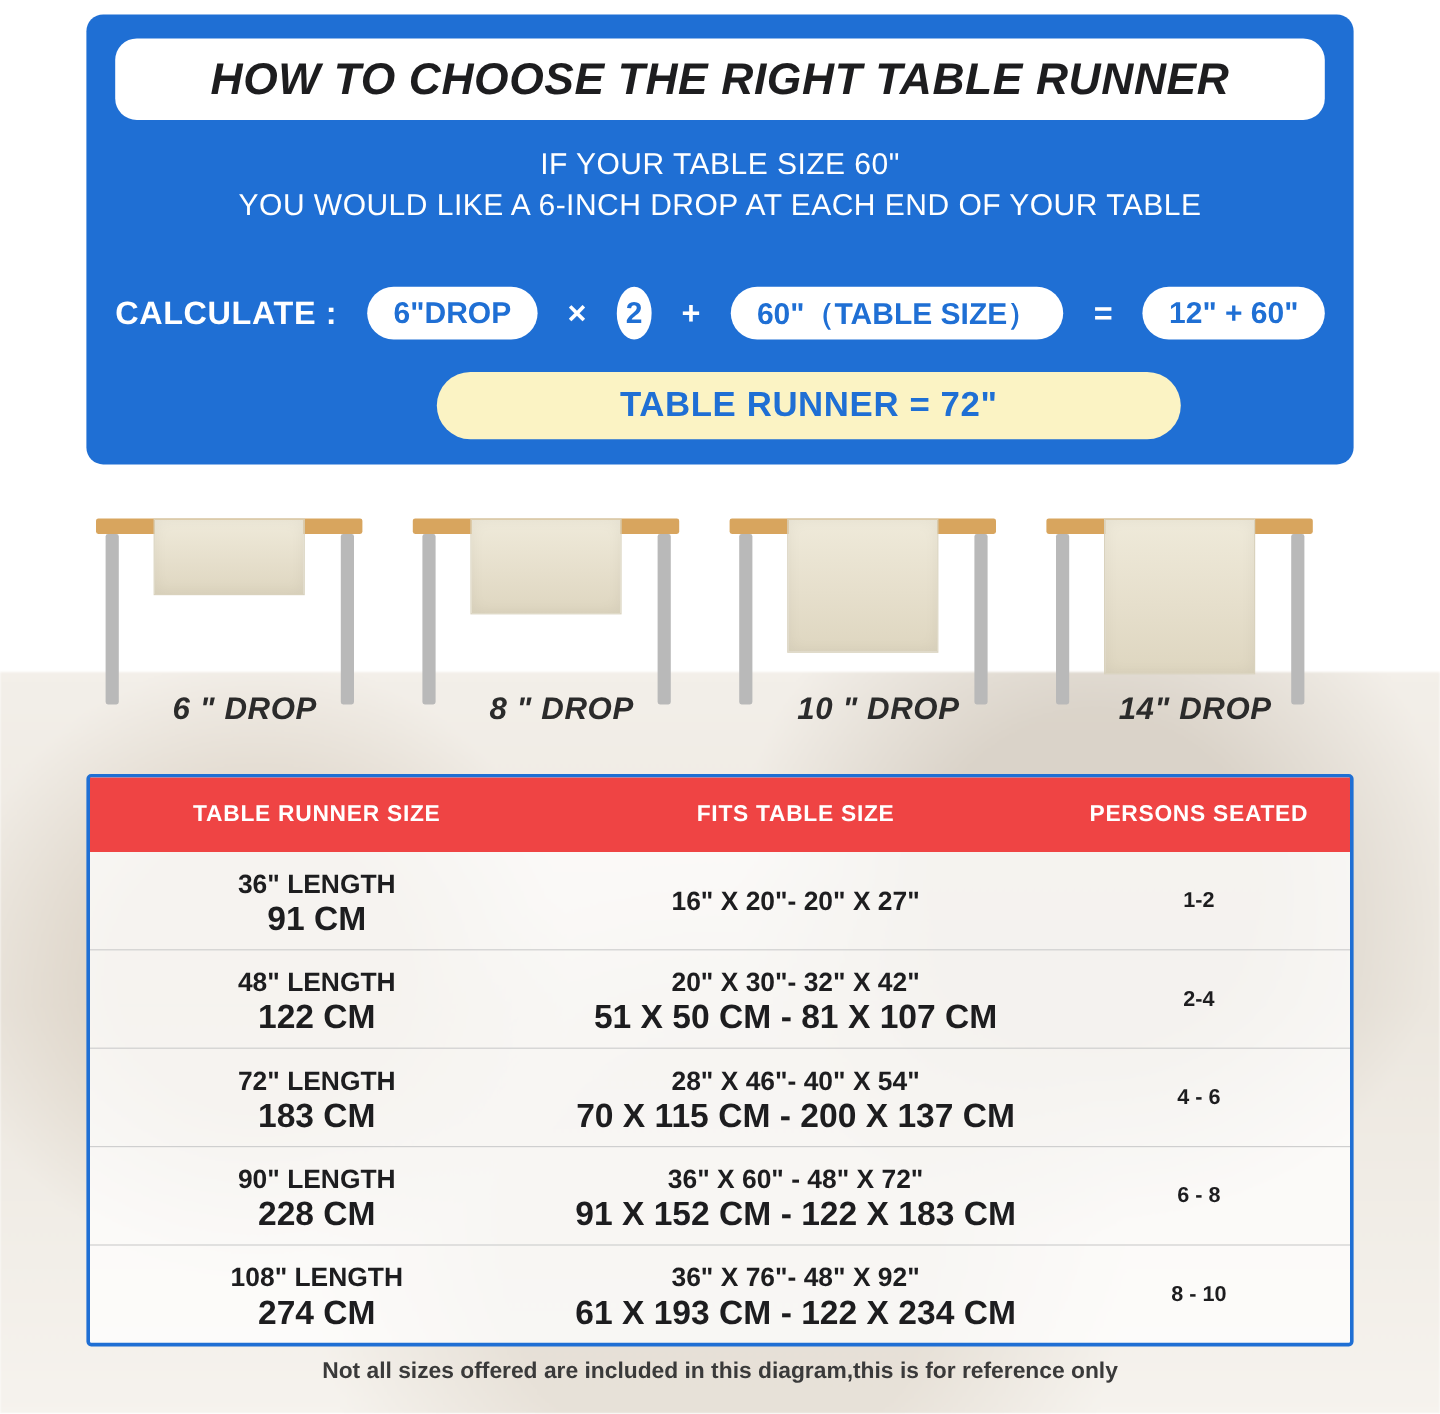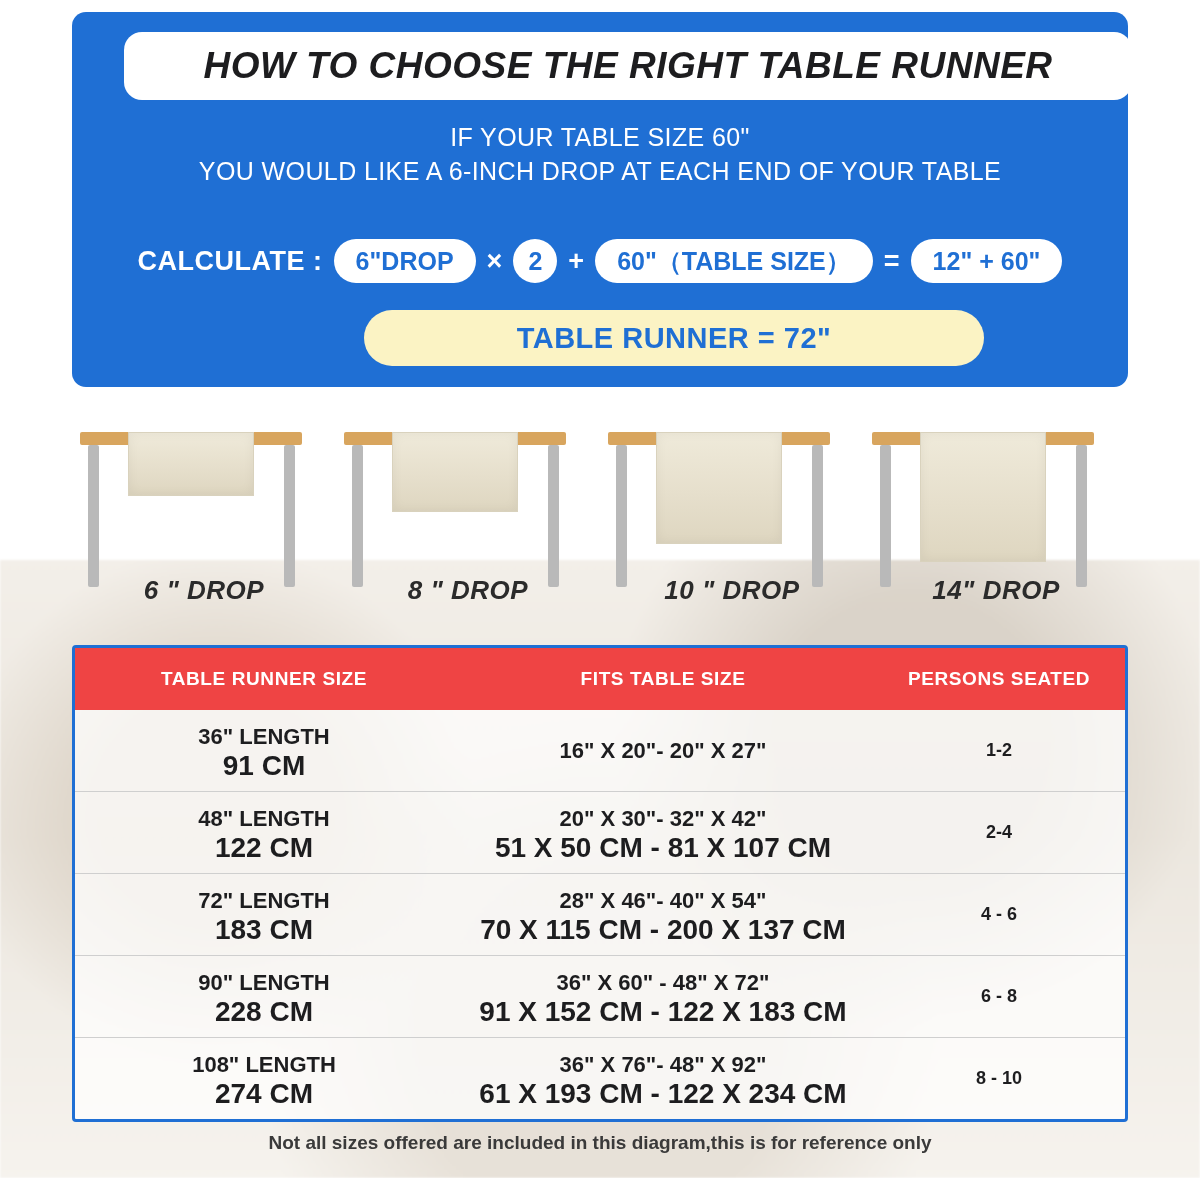--- a/index.html
+++ b/index.html
@@ -58,21 +58,20 @@
     border-radius: 18px;
     display: flex;
     align-items: center;
     justify-content: center;
     color: #1d1d1f;
     font-size: 37px;
     font-weight: 800;
     font-style: italic;
     letter-spacing: 0.5px;
     white-space: nowrap;
-    margin-left: 28px;
   }
   .hero-sub {
     position: absolute;
     left: 24px;
     top: 108px;
     width: 1008px;
     text-align: center;
     color: #ffffff;
     font-size: 25px;
     line-height: 34px;
@@ -80,21 +79,21 @@
   }
   .calc-row {
     position: absolute;
     left: 24px;
     top: 225px;
     width: 1008px;
     height: 48px;
     display: flex;
     align-items: center;
     justify-content: center;
-    gap: 11px;
+    gap: 25px;
   }
   .calc-label {
     color: #ffffff;
     font-size: 27px;
     font-weight: 700;
     letter-spacing: 0.5px;
     white-space: nowrap;
   }
   .pill {
     background: #ffffff;

